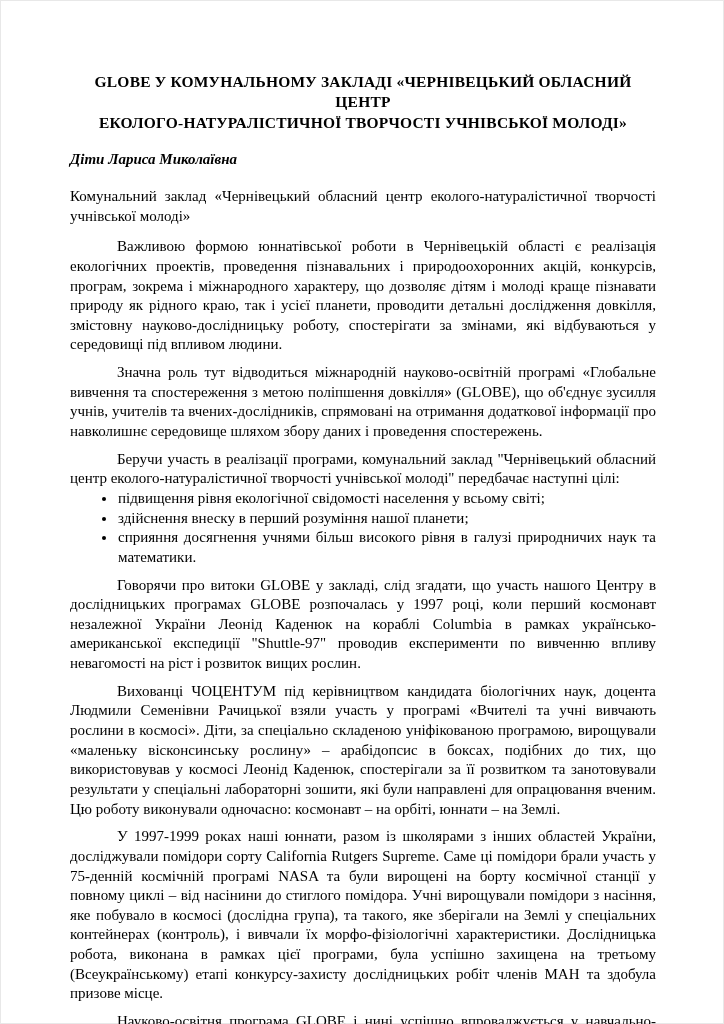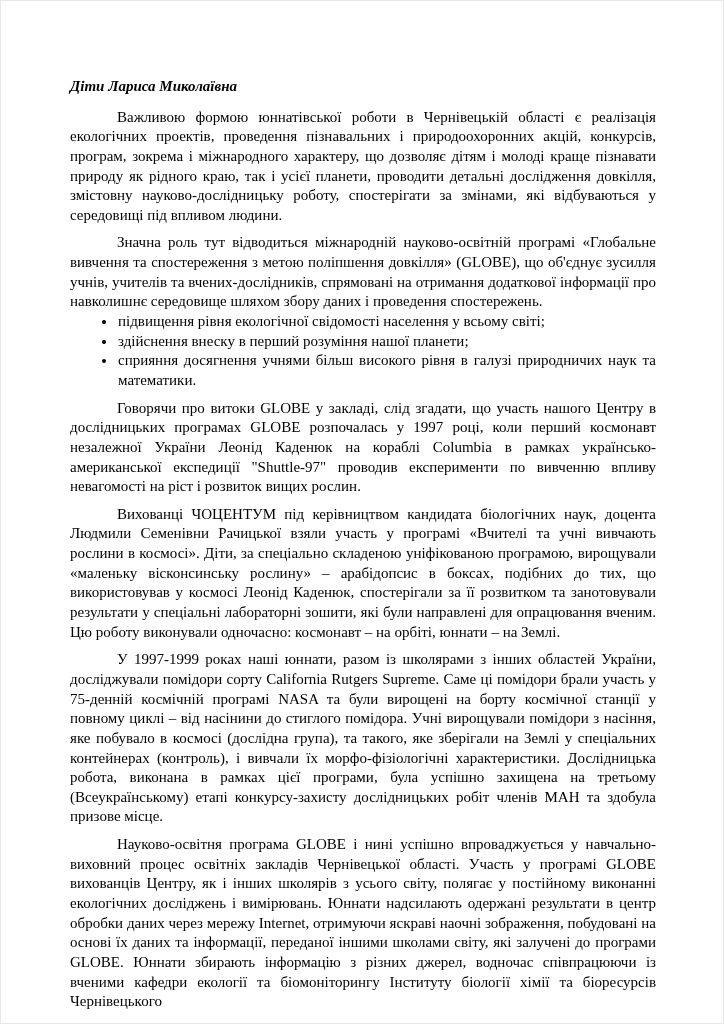--- a/index.html
+++ b/index.html
@@ -49,26 +49,32 @@
   ul.goals li {
     text-align: justify;
     padding-left: 1px;
   }
 </style>
 </head>
 <body>
 
 <div class="page">
 
+  <h1 class="doc-title">
+    <div>GLOBE У КОМУНАЛЬНОМУ ЗАКЛАДІ «ЧЕРНІВЕЦЬКИЙ ОБЛАСНИЙ ЦЕНТР</div>
+    <div>ЕКОЛОГО-НАТУРАЛІСТИЧНОЇ ТВОРЧОСТІ УЧНІВСЬКОЇ МОЛОДІ»</div>
+  </h1>
 
   <p class="author">Діти Лариса Миколаївна</p>
 
+  <p class="affiliation">Комунальний заклад «Чернівецький обласний центр еколого-натуралістичної творчості учнівської молоді»</p>
 
   <p class="body-par">Важливою формою юннатівської роботи в Чернівецькій області є реалізація екологічних проектів, проведення пізнавальних і природоохоронних акцій, конкурсів, програм, зокрема і міжнародного характеру, що дозволяє дітям і молоді краще пізнавати природу як рідного краю, так і усієї планети, проводити детальні дослідження довкілля, змістовну науково-дослідницьку роботу, спостерігати за змінами, які відбуваються у середовищі під впливом людини.</p>
   <p class="body-par cont">Значна роль тут відводиться міжнародній науково-освітній програмі «Глобальне вивчення та спостереження з метою поліпшення довкілля» (GLOBE), що об'єднує зусилля учнів, учителів та вчених-дослідників, спрямовані на отримання додаткової інформації про навколишнє середовище шляхом збору даних і проведення спостережень.</p>
+  <p class="body-par cont">Беручи участь в реалізації програми, комунальний заклад "Чернівецький обласний центр еколого-натуралістичної творчості учнівської молоді" передбачає наступні цілі:</p>
 
   <ul class="goals">
     <li>підвищення рівня екологічної свідомості населення у всьому світі;</li>
     <li>здійснення внеску в перший розуміння нашої планети;</li>
     <li>сприяння досягнення учнями більш високого рівня в галузі природничих наук та математики.</li>
   </ul>
 
   <p class="body-par cont">Говорячи про витоки GLOBE у закладі, слід згадати, що участь нашого Центру в дослідницьких програмах GLOBE розпочалась у 1997 році, коли перший космонавт незалежної України Леонід Каденюк на кораблі Columbia в рамках українсько-американської експедиції "Shuttle-97" проводив експерименти по вивченню впливу невагомості на ріст і розвиток вищих рослин.</p>
   <p class="body-par cont">Вихованці ЧОЦЕНТУМ під керівництвом кандидата біологічних наук, доцента Людмили Семенівни Рачицької взяли участь у програмі «Вчителі та учні вивчають рослини в космосі». Діти, за спеціально складеною уніфікованою програмою, вирощували «маленьку вісконсинську рослину» – арабідопсис в боксах, подібних до тих, що використовував у космосі Леонід Каденюк, спостерігали за її розвитком та занотовували результати у спеціальні лабораторні зошити, які були направлені для опрацювання вченим. Цю роботу виконували одночасно: космонавт – на орбіті, юннати – на Землі.</p>
   <p class="body-par cont">У 1997-1999 роках наші юннати, разом із школярами з інших областей України, досліджували помідори сорту California Rutgers Supreme. Саме ці помідори брали участь у 75-денній космічній програмі NASA та були вирощені на борту космічної станції у повному циклі – від насінини до стиглого помідора. Учні вирощували помідори з насіння, яке побувало в космосі (дослідна група), та такого, яке зберігали на Землі у спеціальних контейнерах (контроль), і вивчали їх морфо-фізіологічні характеристики. Дослідницька робота, виконана в рамках цієї програми, була успішно захищена на третьому (Всеукраїнському) етапі конкурсу-захисту дослідницьких робіт членів МАН та здобула призове місце.</p>

